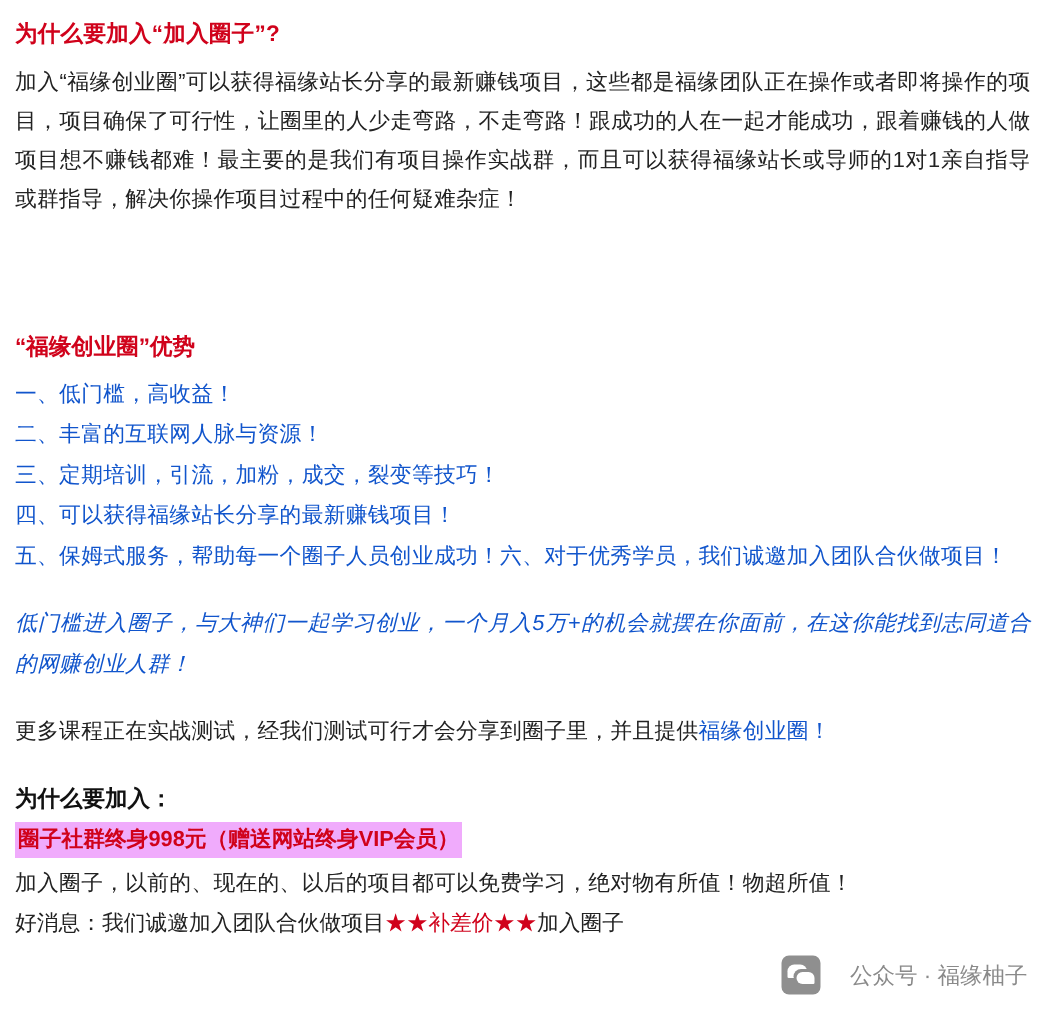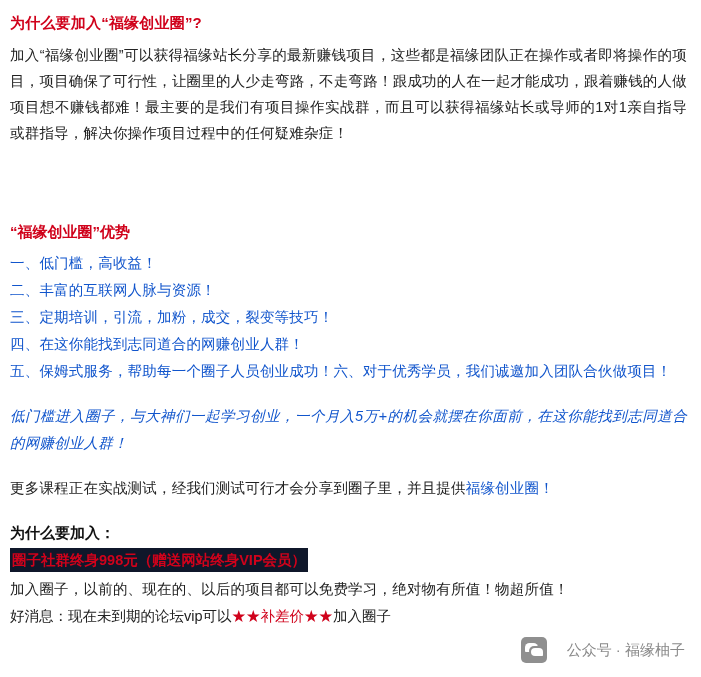--- a/index.html
+++ b/index.html
@@ -74,21 +74,21 @@
 
   .price-head {
     color: #111111;
     font-size: 15px;
     font-weight: bold;
     line-height: 26px;
     margin: 0 0 2px 0;
   }
   .price-highlight {
     display: inline-block;
-    background: #0f172a;
+    background: #f0abfc;
     color: #d0021b;
     font-size: 14.5px;
     font-weight: bold;
     line-height: 22px;
     padding: 1px 2px;
   }
   .price-line { margin: 0 0 4px 0; }
 
   .good-news {
     color: #222222;
@@ -137,50 +137,50 @@
     border-radius: 5px 5px 1px 5px;
     box-shadow: -1px -1px 0 1px #8f8f8f;
   }
   .wm-text { white-space: nowrap; }
 </style>
 </head>
 <body>
 
 <div class="page">
 
-  <h1 class="h-red">为什么要加入“福缘创业圈”?</h1>
+  <h1 class="h-red">为什么要加入“加入圈子”?</h1>
 
   <p class="para">加入“福缘创业圈”可以获得福缘站长分享的最新赚钱项目，这些都是福缘团队正在操作或者即将操作的项目，项目确保了可行性，让圈里的人少走弯路，不走弯路！跟成功的人在一起才能成功，跟着赚钱的人做项目想不赚钱都难！最主要的是我们有项目操作实战群，而且可以获得福缘站长或导师的1对1亲自指导或群指导，解决你操作项目过程中的任何疑难杂症！</p>
 
   <div class="spacer-lg"></div>
 
   <h2 class="adv-title">“福缘创业圈”优势</h2>
 
   <p class="adv-item">一、低门槛，高收益！</p>
   <p class="adv-item">二、丰富的互联网人脉与资源！</p>
   <p class="adv-item">三、定期培训，引流，加粉，成交，裂变等技巧！</p>
-  <p class="adv-item">四、在这你能找到志同道合的网赚创业人群！</p>
+  <p class="adv-item">四、可以获得福缘站长分享的最新赚钱项目！</p>
   <p class="adv-item">五、保姆式服务，帮助每一个圈子人员创业成功！六、对于优秀学员，我们诚邀加入团队合伙做项目！</p>
 
   <div class="spacer-md"></div>
 
   <p class="blue-para">低门槛进入圈子，与大神们一起学习创业，一个月入5万+的机会就摆在你面前，在这你能找到志同道合的网赚创业人群！</p>
 
   <div class="spacer-md"></div>
 
   <p class="mixed-para"><span>更多课程正在实战测试，经我们测试可行才会分享到圈子里，并且提供</span><span class="blue">福缘创业圈！</span></p>
 
   <div class="spacer-md"></div>
 
   <h3 class="price-head">为什么要加入：</h3>
 
   <div class="price-line"><span class="price-highlight">圈子社群终身998元（赠送网站终身VIP会员）</span></div>
 
   <p class="mixed-para">加入圈子，以前的、现在的、以后的项目都可以免费学习，绝对物有所值！物超所值！</p>
 
-  <p class="good-news"><span>好消息：</span><span>现在未到期的论坛vip可以</span><span class="red">★★补差价★★</span><span>加入圈子</span></p>
+  <p class="good-news"><span>好消息：</span><span>我们诚邀加入团队合伙做项目</span><span class="red">★★补差价★★</span><span>加入圈子</span></p>
 
   <div class="watermark">
     <span class="wm-logo"></span>
     <span class="wm-text">公众号 · 福缘柚子</span>
   </div>
 
 </div>
 
 </body></html>

